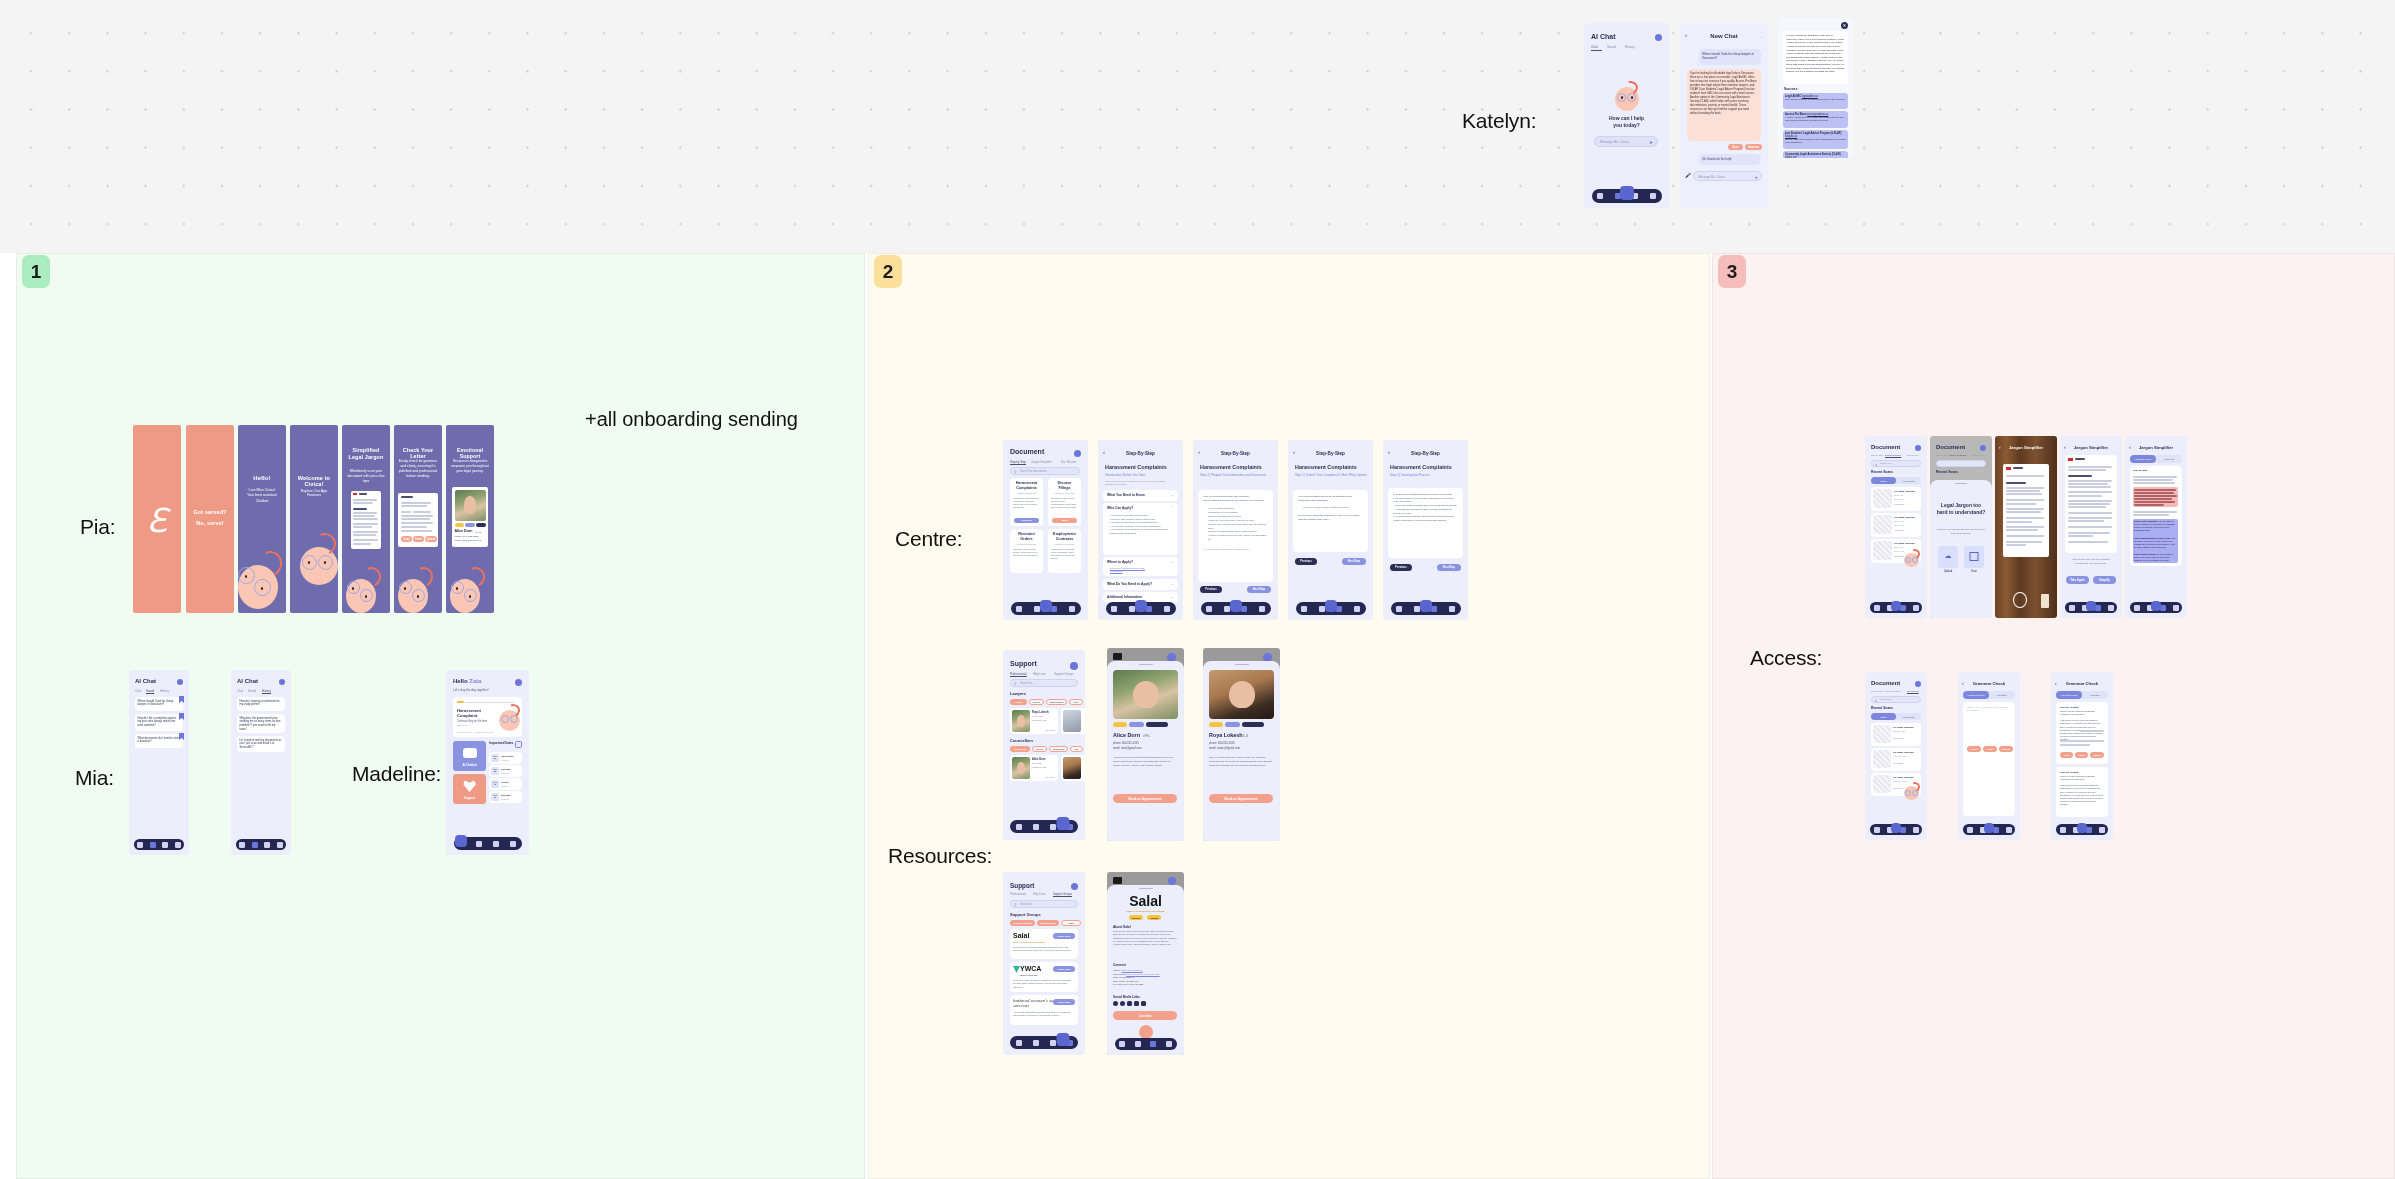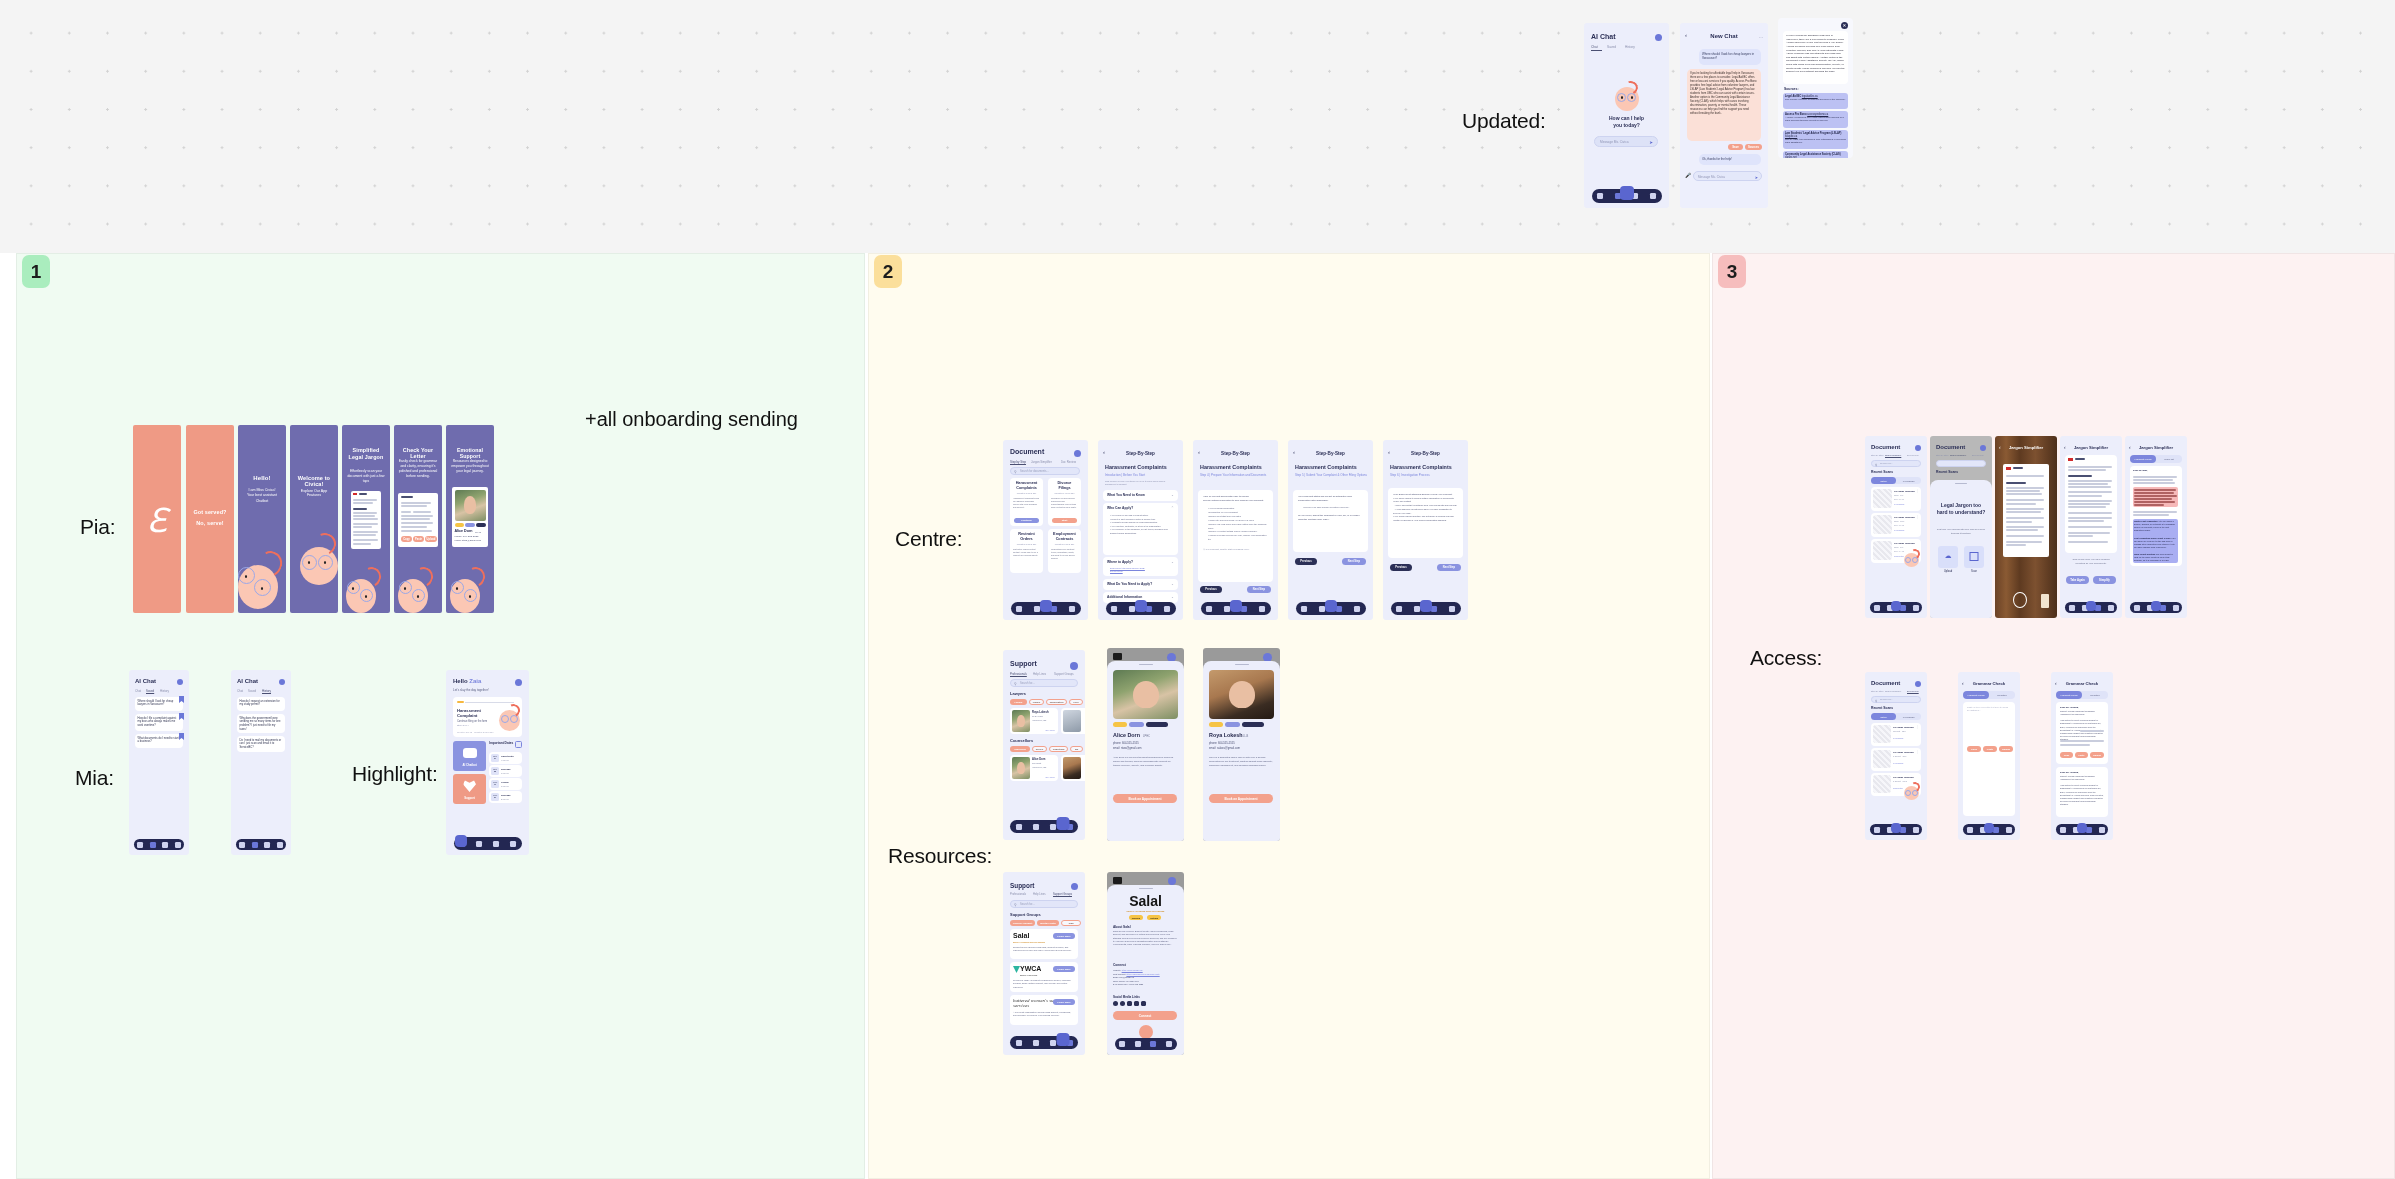--- a/index.html
+++ b/index.html
@@ -157,21 +157,21 @@
     position:absolute;
     background:linear-gradient(90deg,#6b4226 0%,#8a5a33 18%,#5e3a20 40%,#7d5130 65%,#4d2f1a 100%);
   }
   .highlight-band { position:absolute; border-radius:2px; }
 </style>
 </head>
 <body>
 
 <div id="canvas-top"></div>
 
-<div class="person-label" style="left:1462px; top:109px;">Updated:</div>
+<div class="person-label" style="left:1462px; top:109px;">Katelyn:</div>
 
 <div class="phone" style="left:1584px; top:23px; width:85px; height:185px;">
   <div class="ph-title" style="position:absolute;left:7px;top:10px;font-size:7px;">AI Chat</div>
   <div class="blue-dot" style="right:7px; top:11px; width:7px;height:7px;"></div>
   <div style="position:absolute;left:7px;top:22px;font-size:3.2px;color:#5c6183;">Chat</div>
   <div style="position:absolute;left:23px;top:22px;font-size:3.2px;color:#8b90ad;">Saved</div>
   <div style="position:absolute;left:41px;top:22px;font-size:3.2px;color:#8b90ad;">History</div>
   <div class="tab-underline" style="left:7px;top:27px;width:11px;"></div>
 
   <div class="mascot" style="left:29px;top:58px;width:28px;height:30px;">
@@ -417,21 +417,21 @@
     <div style="font-size:2.7px;color:#2f3350;line-height:1.45;">Do I need to mail my documents or can I just scan and email it to ServiceBC?</div>
   </div>
   <div class="navbar" style="width:50px;height:11px;bottom:5px;">
     <div class="ni"></div>
     <div class="ni active"></div>
     <div class="ni"></div>
     <div class="ni"></div>
   </div>
 </div>
 
-<div class="person-label" style="left:352px; top:762px;">Highlight:</div>
+<div class="person-label" style="left:352px; top:762px;">Madeline:</div>
 <div class="phone" style="left:446px;top:670px;width:83px;height:185px;">
   <div style="position:absolute;left:7px;top:8px;font-size:6px;font-weight:700;">
     <span style="color:#2b2f56;">Hello </span><span style="color:#7c86dd;">Zaia</span>
   </div>
   <div style="position:absolute;left:7px;top:18px;font-size:3px;color:#5c6183;">Let's slay the day together!</div>
   <div class="blue-dot" style="right:7px;top:9px;width:7px;height:7px;"></div>
 
   <div class="card-white" style="left:7px;top:27px;width:69px;height:40px;padding:4px;overflow:hidden;">
     <div style="position:absolute;left:4px;top:4px;width:7px;height:2px;border-radius:2px;background:#f6b83f;"></div>
     <div style="position:absolute;left:12px;top:4.8px;width:49px;height:0.6px;background:#d8dbe8;"></div>

